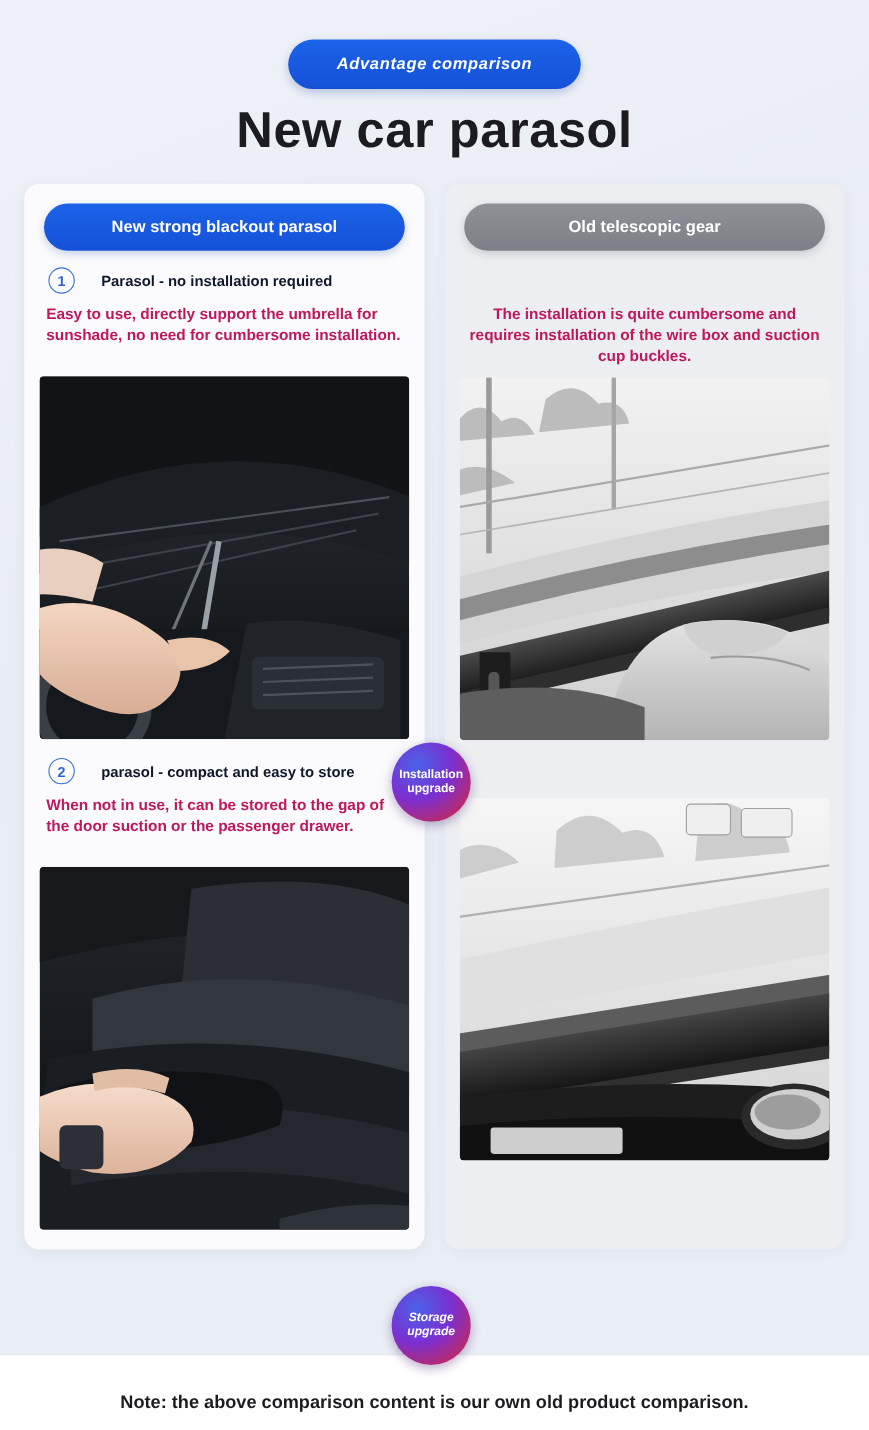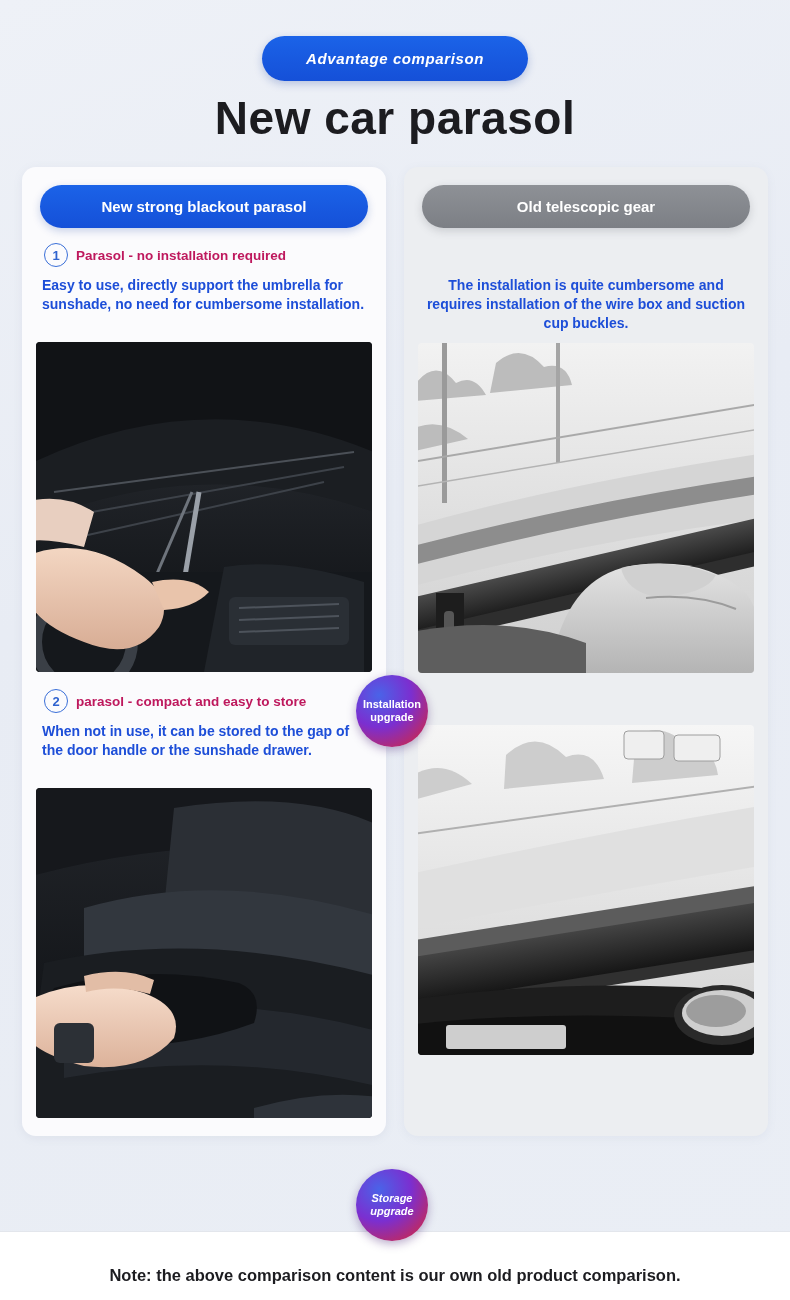--- a/index.html
+++ b/index.html
@@ -104,31 +104,32 @@
     border-radius: 50%;
     color: #2f63cf;
     font-size: 13px;
     font-weight: bold;
     display: flex;
     align-items: center;
     justify-content: center;
     flex: 0 0 auto;
   }
   .numtext {
-    color: #be185d;
+    color: #0f172a;
     font-size: 13.5px;
     font-weight: bold;
+    margin-left: 16px;
   }
   .numrow.spacer { visibility: hidden; }
 
   .desc {
     font-size: 14px;
     line-height: 1.35;
     font-weight: bold;
-    color: #1d4ed8;
+    color: #be185d;
     padding: 0 6px;
     min-height: 56px;
   }
   .desc.center { text-align: center; }
 
   
   .photo {
     margin-top: 10px;
     border-radius: 4px;
     height: 330px;
@@ -236,21 +237,21 @@
         <path d="M0 215 Q60 190 120 235 Q150 258 135 285 Q110 320 60 300 Q10 282 0 250 Z" fill="url(#skin1)"></path>
         <path d="M128 240 Q165 232 185 250 Q170 266 140 268 Z" fill="#e9c4ab"></path>
         <path d="M0 160 Q40 150 70 170 L60 205 Q20 195 0 200 Z" fill="#e8cfc0"></path>
       </svg>
     </div>
 
     <div class="numrow" style="margin-top:16px">
       <div class="numcircle">2</div>
       <div class="numtext">parasol - compact and easy to store</div>
     </div>
-    <div class="desc">When not in use, it can be stored to the gap of the door handle or the sunshade drawer.</div>
+    <div class="desc">When not in use, it can be stored to the gap of the door suction or the passenger drawer.</div>
 
     <div class="photo">
       <svg viewBox="0 0 360 330" preserveAspectRatio="xMidYMid slice">
         <defs>
           <linearGradient id="g3" x1="0" y1="0" x2="0" y2="1">
             <stop offset="0%" stop-color="#23262b"></stop>
             <stop offset="100%" stop-color="#0b0d10"></stop>
           </linearGradient>
           <linearGradient id="skin2" x1="0" y1="0" x2="0" y2="1">
             <stop offset="0%" stop-color="#f6dccb"></stop>

